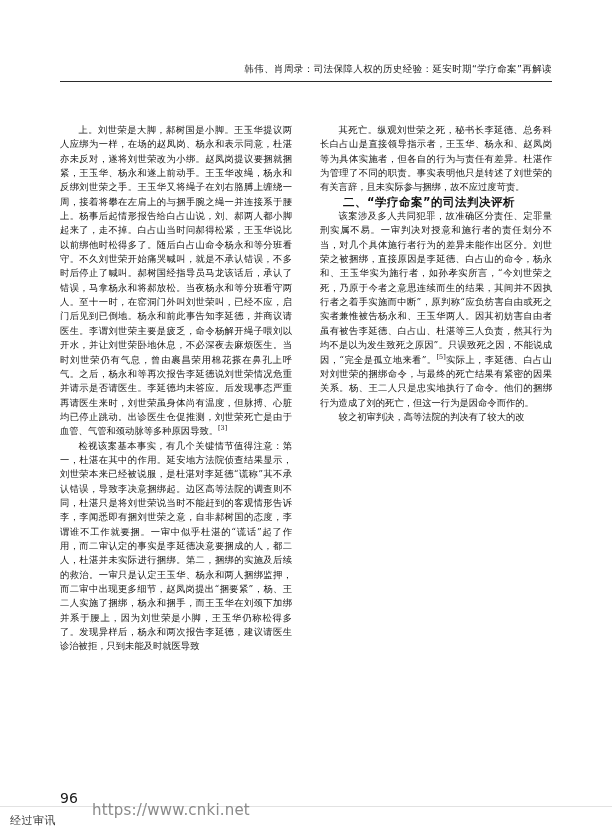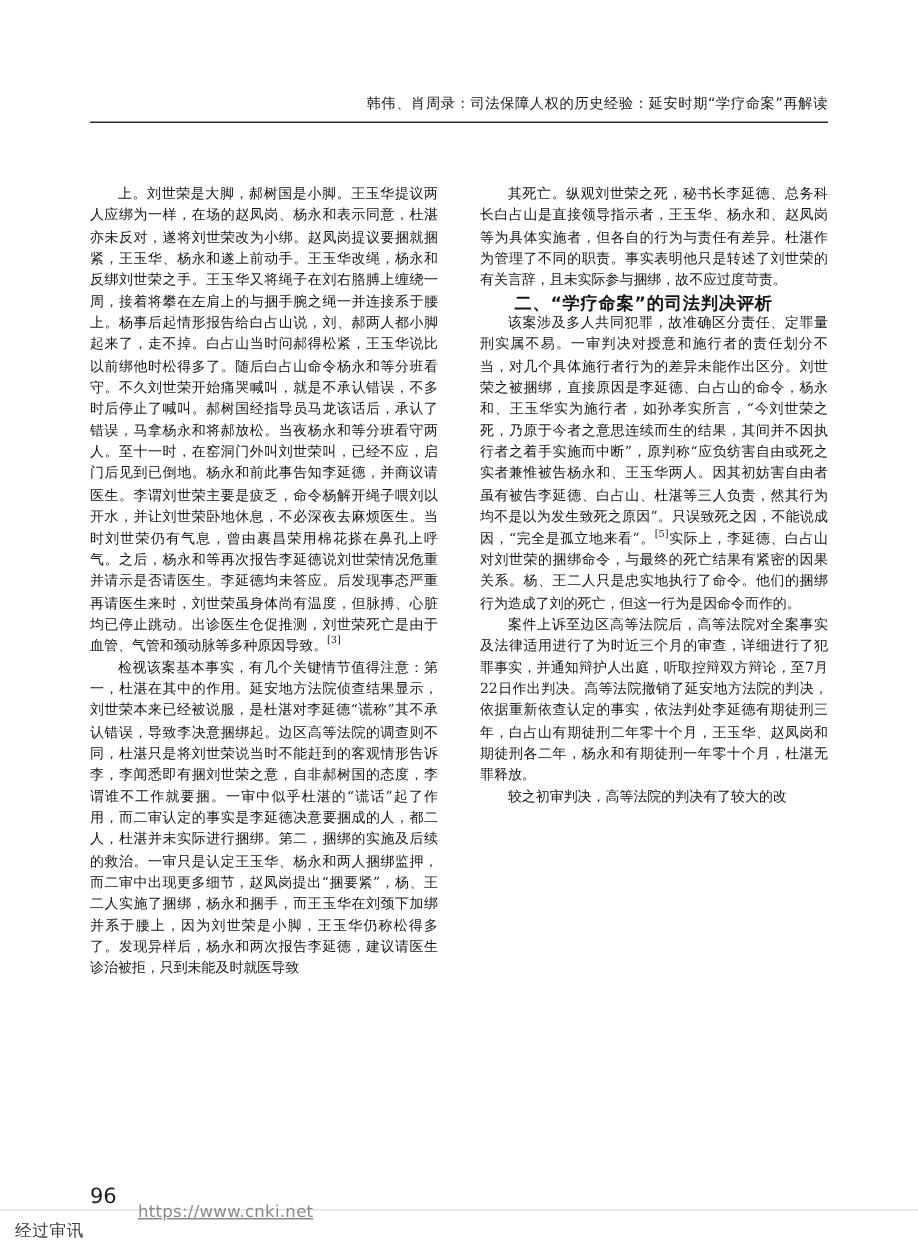--- a/index.html
+++ b/index.html
@@ -98,25 +98,24 @@
     top: 813px;
     font-size: 11px;
     color: #3b3b3b;
     font-family: "DejaVu Sans", "Liberation Sans", sans-serif;
     letter-spacing: 0.5px;
   }
   .footer-url {
     position: absolute;
     left: 92px;
     top: 801px;
-    font-size: 11px;
+    font-size: 15px;
     color: #8a8a8a;
     font-family: "DejaVu Sans", "Liberation Sans", sans-serif;
     letter-spacing: 0.2px;
-    text-decoration: underline;
   }
 </style>
 </head>
 <body>
 
 <div class="page">
 
   <div class="header">韩伟、肖周录：司法保障人权的历史经验：延安时期“学疗命案”再解读</div>
   <div class="header-rule"></div>
 
@@ -124,21 +123,20 @@
 
     <div class="col">
       <p>上。刘世荣是大脚，郝树国是小脚。王玉华提议两人应绑为一样，在场的赵凤岗、杨永和表示同意，杜湛亦未反对，遂将刘世荣改为小绑。赵凤岗提议要捆就捆紧，王玉华、杨永和遂上前动手。王玉华改绳，杨永和反绑刘世荣之手。王玉华又将绳子在刘右胳膊上缠绕一周，接着将攀在左肩上的与捆手腕之绳一并连接系于腰上。杨事后起情形报告给白占山说，刘、郝两人都小脚起来了，走不掉。白占山当时问郝得松紧，王玉华说比以前绑他时松得多了。随后白占山命令杨永和等分班看守。不久刘世荣开始痛哭喊叫，就是不承认错误，不多时后停止了喊叫。郝树国经指导员马龙该话后，承认了错误，马拿杨永和将郝放松。当夜杨永和等分班看守两人。至十一时，在窑洞门外叫刘世荣叫，已经不应，启门后见到已倒地。杨永和前此事告知李延德，并商议请医生。李谓刘世荣主要是疲乏，命令杨解开绳子喂刘以开水，并让刘世荣卧地休息，不必深夜去麻烦医生。当时刘世荣仍有气息，曾由裹昌荣用棉花搽在鼻孔上呼气。之后，杨永和等再次报告李延德说刘世荣情况危重并请示是否请医生。李延德均未答应。后发现事态严重再请医生来时，刘世荣虽身体尚有温度，但脉搏、心脏均已停止跳动。出诊医生仓促推测，刘世荣死亡是由于血管、气管和颈动脉等多种原因导致。<sup>[3]</sup></p>
       <p>检视该案基本事实，有几个关键情节值得注意：第一，杜湛在其中的作用。延安地方法院侦查结果显示，刘世荣本来已经被说服，是杜湛对李延德“谎称”其不承认错误，导致李决意捆绑起。边区高等法院的调查则不同，杜湛只是将刘世荣说当时不能赶到的客观情形告诉李，李闻悉即有捆刘世荣之意，自非郝树国的态度，李谓谁不工作就要捆。一审中似乎杜湛的“谎话”起了作用，而二审认定的事实是李延德决意要捆成的人，都二人，杜湛并未实际进行捆绑。第二，捆绑的实施及后续的救治。一审只是认定王玉华、杨永和两人捆绑监押，而二审中出现更多细节，赵凤岗提出“捆要紧”，杨、王二人实施了捆绑，杨永和捆手，而王玉华在刘颈下加绑并系于腰上，因为刘世荣是小脚，王玉华仍称松得多了。发现异样后，杨永和两次报告李延德，建议请医生诊治被拒，只到未能及时就医导致</p>
     </div>
 
     <div class="col">
       <p>其死亡。纵观刘世荣之死，秘书长李延德、总务科长白占山是直接领导指示者，王玉华、杨永和、赵凤岗等为具体实施者，但各自的行为与责任有差异。杜湛作为管理了不同的职责。事实表明他只是转述了刘世荣的有关言辞，且未实际参与捆绑，故不应过度苛责。</p>
       <p class="section-title">二、“学疗命案”的司法判决评析</p>
       <p>该案涉及多人共同犯罪，故准确区分责任、定罪量刑实属不易。一审判决对授意和施行者的责任划分不当，对几个具体施行者行为的差异未能作出区分。刘世荣之被捆绑，直接原因是李延德、白占山的命令，杨永和、王玉华实为施行者，如孙孝实所言，“今刘世荣之死，乃原于今者之意思连续而生的结果，其间并不因执行者之着手实施而中断”，原判称“应负纺害自由或死之实者兼惟被告杨永和、王玉华两人。因其初妨害自由者虽有被告李延德、白占山、杜湛等三人负责，然其行为均不是以为发生致死之原因”。只误致死之因，不能说成因，“完全是孤立地来看”。<sup>[5]</sup>实际上，李延德、白占山对刘世荣的捆绑命令，与最终的死亡结果有紧密的因果关系。杨、王二人只是忠实地执行了命令。他们的捆绑行为造成了刘的死亡，但这一行为是因命令而作的。</p>
-      <p>案件上诉至边区高等法院后，高等法院对全案事实及法律适用进行了为时近三个月的审查，详细进行了犯罪事实，并通知辩护人出庭，听取控辩双方辩论，至7月22日作出判决。高等法院撤销了延安地方法院的判决，依据重新依查认定的事实，依法判处李延德有期徒刑三年，白占山有期徒刑二年零十个月，王玉华、赵凤岗和期徒刑各二年，杨永和有期徒刑一年零十个月，杜湛无罪释放。</p>
       <p>较之初审判决，高等法院的判决有了较大的改</p>
     </div>
 
   </div>
 
   <div class="page-number">96</div>
 
   <div class="footer-bar"></div>
   <div class="footer-logo">经过审讯</div>
   <div class="footer-url">https://www.cnki.net</div>

